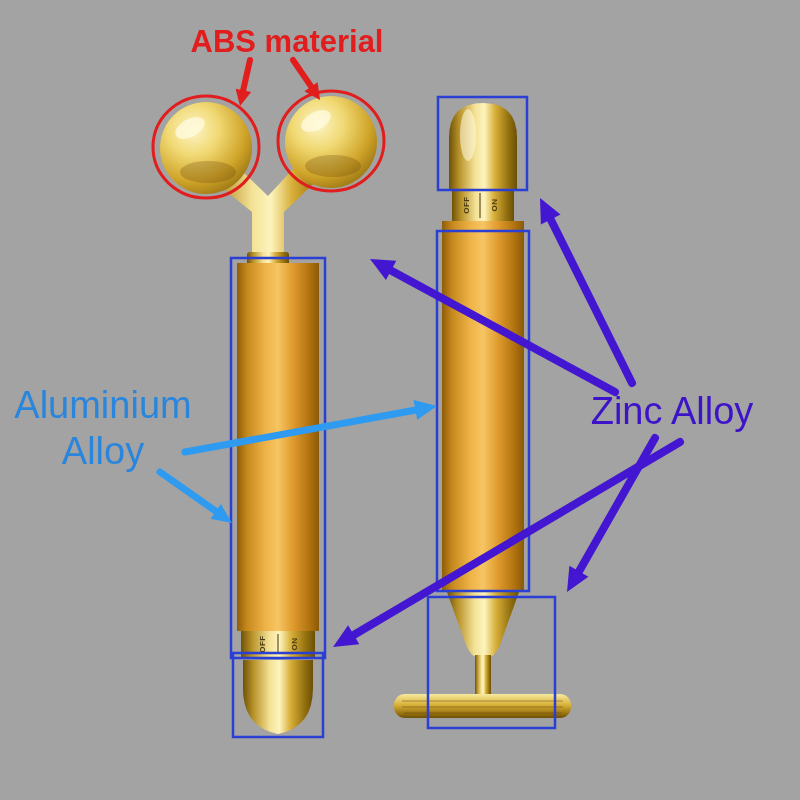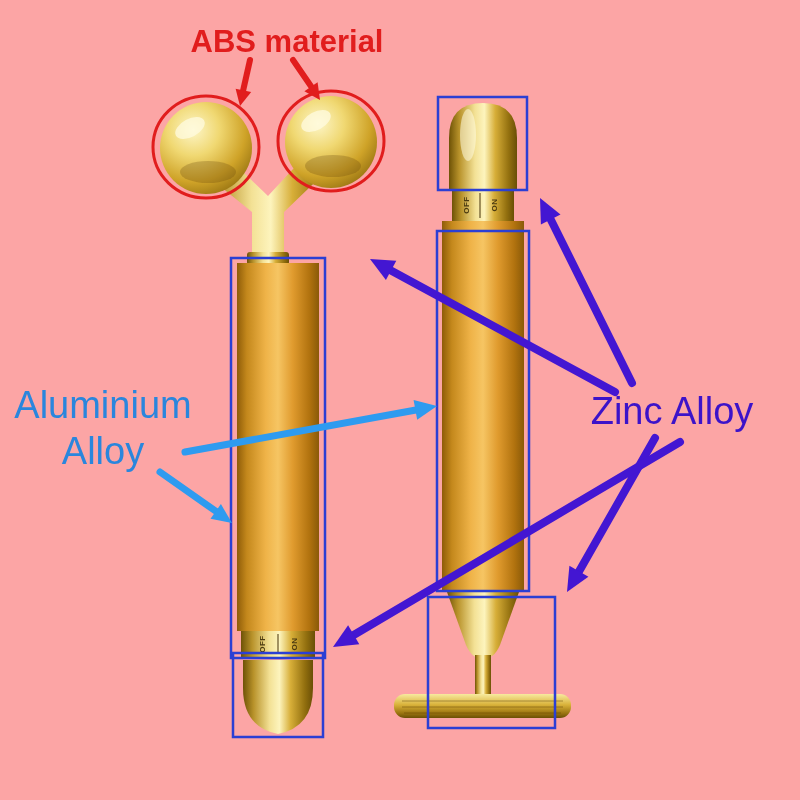--- a/index.html
+++ b/index.html
@@ -1,20 +1,20 @@
 <!DOCTYPE html>
 <html><head>
 <meta charset="utf-8">
 <style>
   html, body { margin: 0; padding: 0; background: #ffffff; }
   .stage {
     position: relative;
     width: 800px;
     height: 800px;
-    background: #fca5a5;
+    background: #a3a3a3;
     font-family: "Liberation Sans", sans-serif;
     overflow: hidden;
   }
   svg { display: block; }
   text { font-family: "Liberation Sans", sans-serif; }
   .t-abs  { font-size: 31px; font-weight: bold; }
   .t-big  { font-size: 38px; }
   .t-tiny { font-size: 8px; font-weight: bold; letter-spacing: 0.5px; }
 </style>
 </head>

